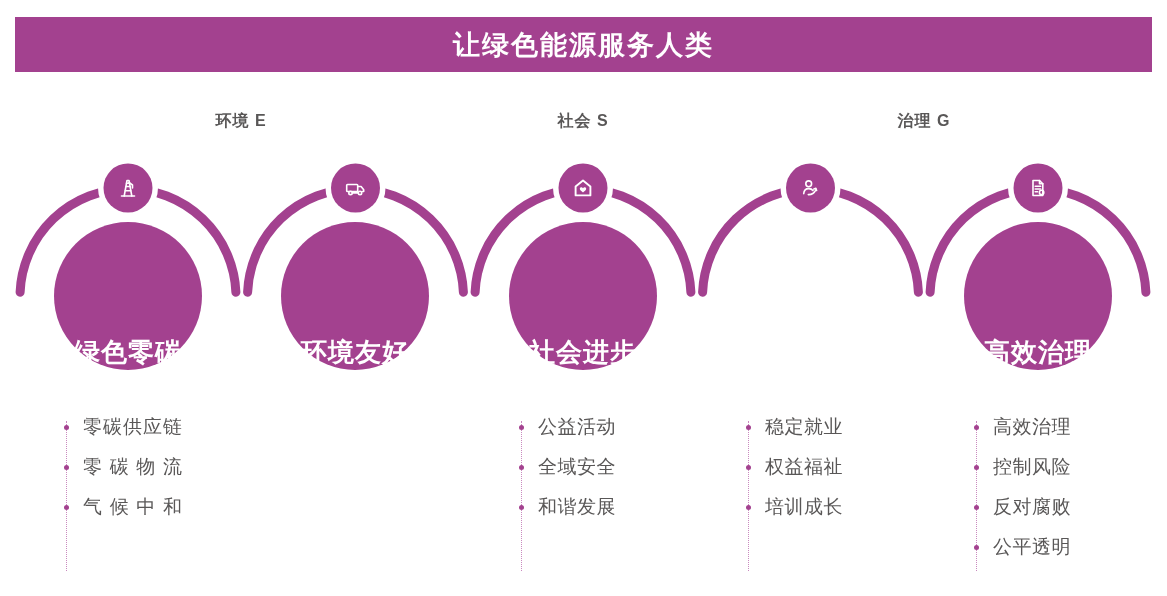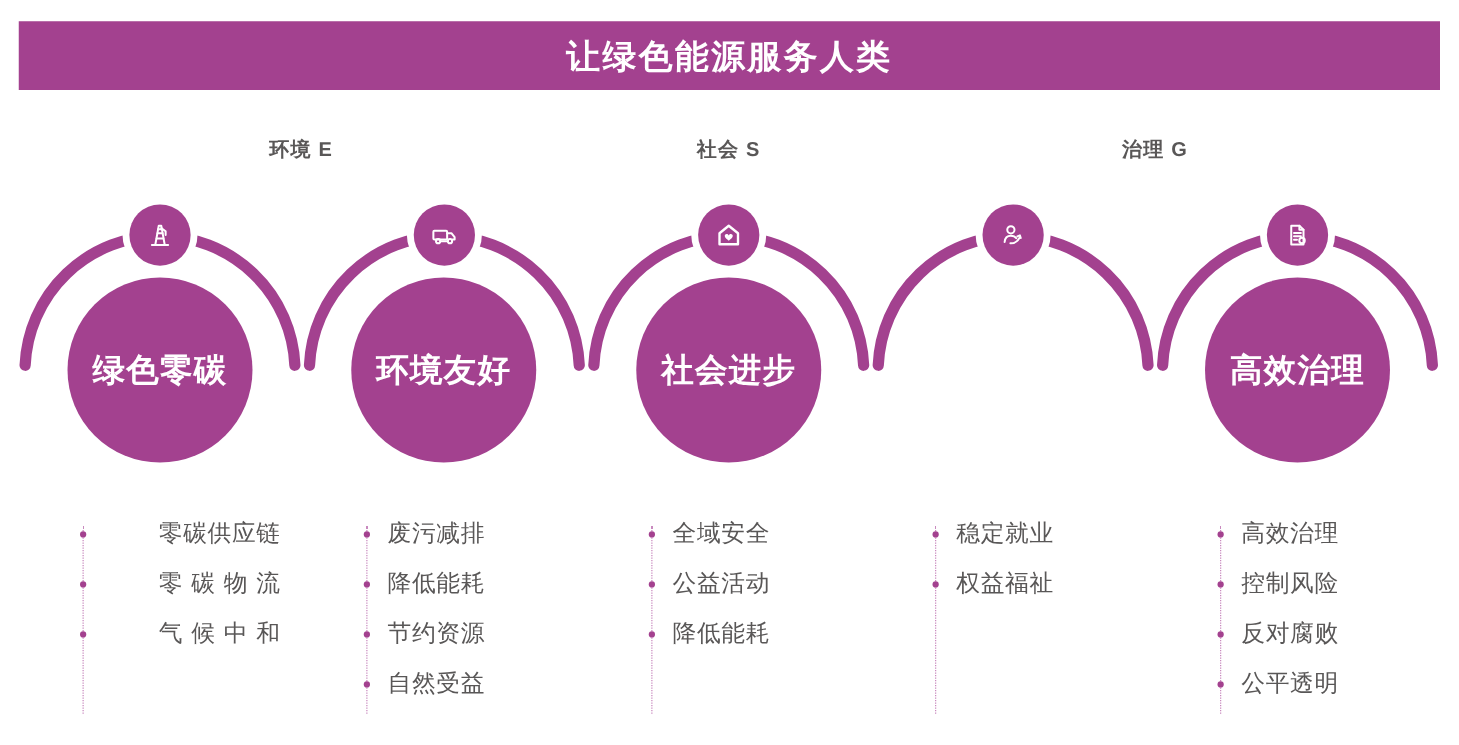--- a/index.html
+++ b/index.html
@@ -38,21 +38,21 @@
     position:absolute;left:0;top:0;width:1167px;height:596px;
   }
   .arc{stroke:var(--primary);stroke-width:9;fill:none;stroke-linecap:round;}
   .gap-circle{fill:#fff;}
   .icon-circle{fill:var(--primary);}
   .wicon{stroke:#fff;fill:none;stroke-width:1.6;stroke-linecap:round;stroke-linejoin:round;}
   .wfill{fill:#fff;stroke:none;}
   .pillar-circle{
     position:absolute;top:222px;width:148px;height:148px;border-radius:50%;
     background:var(--primary);
-    display:flex;align-items:center;justify-content:center;
+    display:flex;align-items:flex-end;justify-content:center;
   }
   .pc-1{left:54px;} .pc-2{left:281px;} .pc-3{left:509px;} .pc-4{left:736px;} .pc-5{left:964px;}
   .pillar-label{
     color:#fff;font-size:26px;font-weight:bold;letter-spacing:1px;white-space:nowrap;
   }
   .pillar-list{
     position:absolute;top:407px;width:160px;
   }
   .pl-1{left:64px;} .pl-2{left:291px;} .pl-3{left:519px;} .pl-4{left:746px;} .pl-5{left:974px;}
   .dotline{
@@ -63,21 +63,21 @@
     position:relative;display:flex;align-items:center;height:40px;
   }
   .bullet-dot{
     width:5px;height:5px;border-radius:50%;background:var(--primary);
     margin-right:14px;flex:none;position:relative;z-index:1;
   }
   .item-text{
     color:var(--text);font-size:19px;letter-spacing:0.5px;white-space:nowrap;
   }
   .justify .item-text{
-    width:99px;text-align:justify;text-align-last:justify;letter-spacing:0;margin-left:44px;
+    width:99px;text-align:justify;text-align-last:justify;letter-spacing:0;
   }
 </style>
 </head>
 <body>
 
 <div class="stage">
 
   <div class="banner">
     <span class="banner-title">让绿色能源服务人类</span>
   </div>
@@ -170,66 +170,51 @@
     <div class="list-item">
         <span class="bullet-dot"></span>
         <span class="item-text">零碳物流</span>
       </div>
     <div class="list-item">
         <span class="bullet-dot"></span>
         <span class="item-text">气候中和</span>
       </div>
   </div>
 
-  <div class="pillar-list pl-2">
-    <div class="dotline"></div>
-    <div class="list-item">
-        <span class="bullet-dot"></span>
-        <span class="item-text">废污减排</span>
-      </div>
-    <div class="list-item">
-        <span class="bullet-dot"></span>
-        <span class="item-text">降低能耗</span>
-      </div>
-    <div class="list-item">
-        <span class="bullet-dot"></span>
-        <span class="item-text">节约资源</span>
-      </div>
-    <div class="list-item">
-        <span class="bullet-dot"></span>
-        <span class="item-text">自然受益</span>
-      </div>
-  </div>
 
   <div class="pillar-list pl-3">
     <div class="dotline"></div>
     <div class="list-item">
         <span class="bullet-dot"></span>
+        <span class="item-text">公益活动</span>
+      </div>
+    <div class="list-item">
+        <span class="bullet-dot"></span>
         <span class="item-text">全域安全</span>
       </div>
     <div class="list-item">
         <span class="bullet-dot"></span>
-        <span class="item-text">公益活动</span>
-      </div>
-    <div class="list-item">
-        <span class="bullet-dot"></span>
-        <span class="item-text">降低能耗</span>
+        <span class="item-text">和谐发展</span>
       </div>
   </div>
 
   <div class="pillar-list pl-4">
     <div class="dotline"></div>
     <div class="list-item">
         <span class="bullet-dot"></span>
         <span class="item-text">稳定就业</span>
       </div>
     <div class="list-item">
         <span class="bullet-dot"></span>
         <span class="item-text">权益福祉</span>
       </div>
+    <div class="list-item">
+        <span class="bullet-dot"></span>
+        <span class="item-text">培训成长</span>
+      </div>
   </div>
 
   <div class="pillar-list pl-5">
     <div class="dotline"></div>
     <div class="list-item">
         <span class="bullet-dot"></span>
         <span class="item-text">高效治理</span>
       </div>
     <div class="list-item">
         <span class="bullet-dot"></span>

